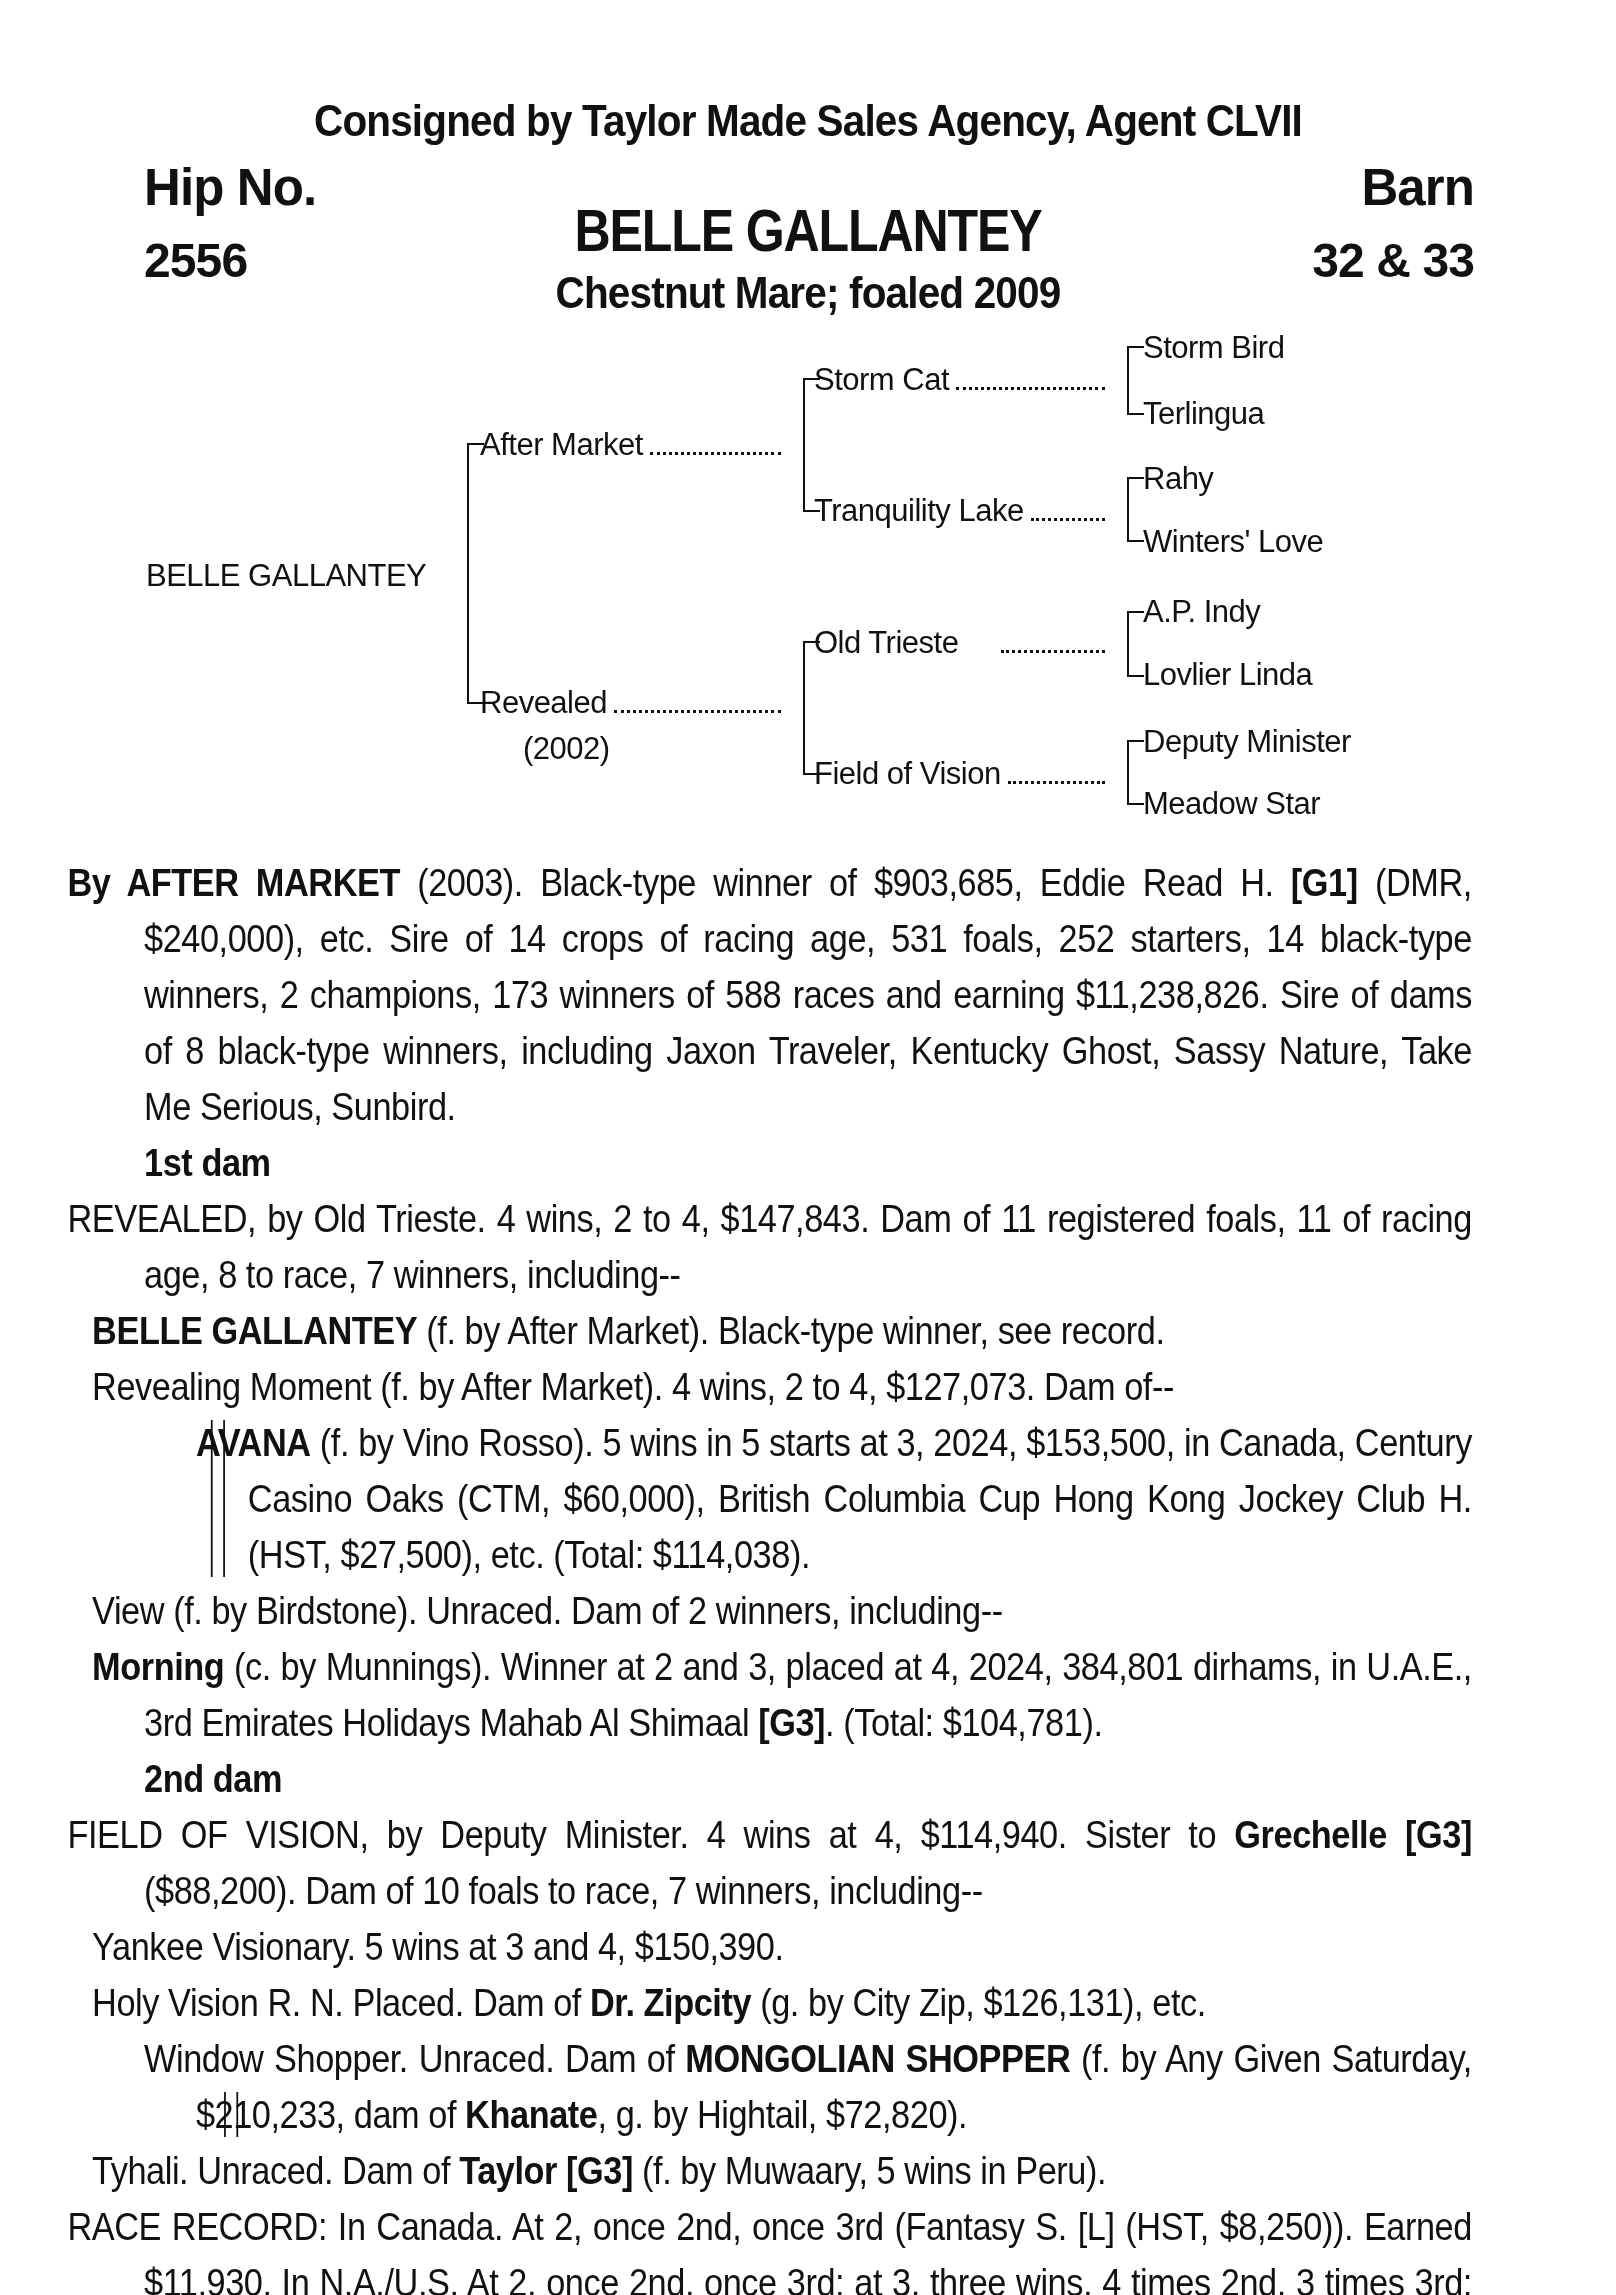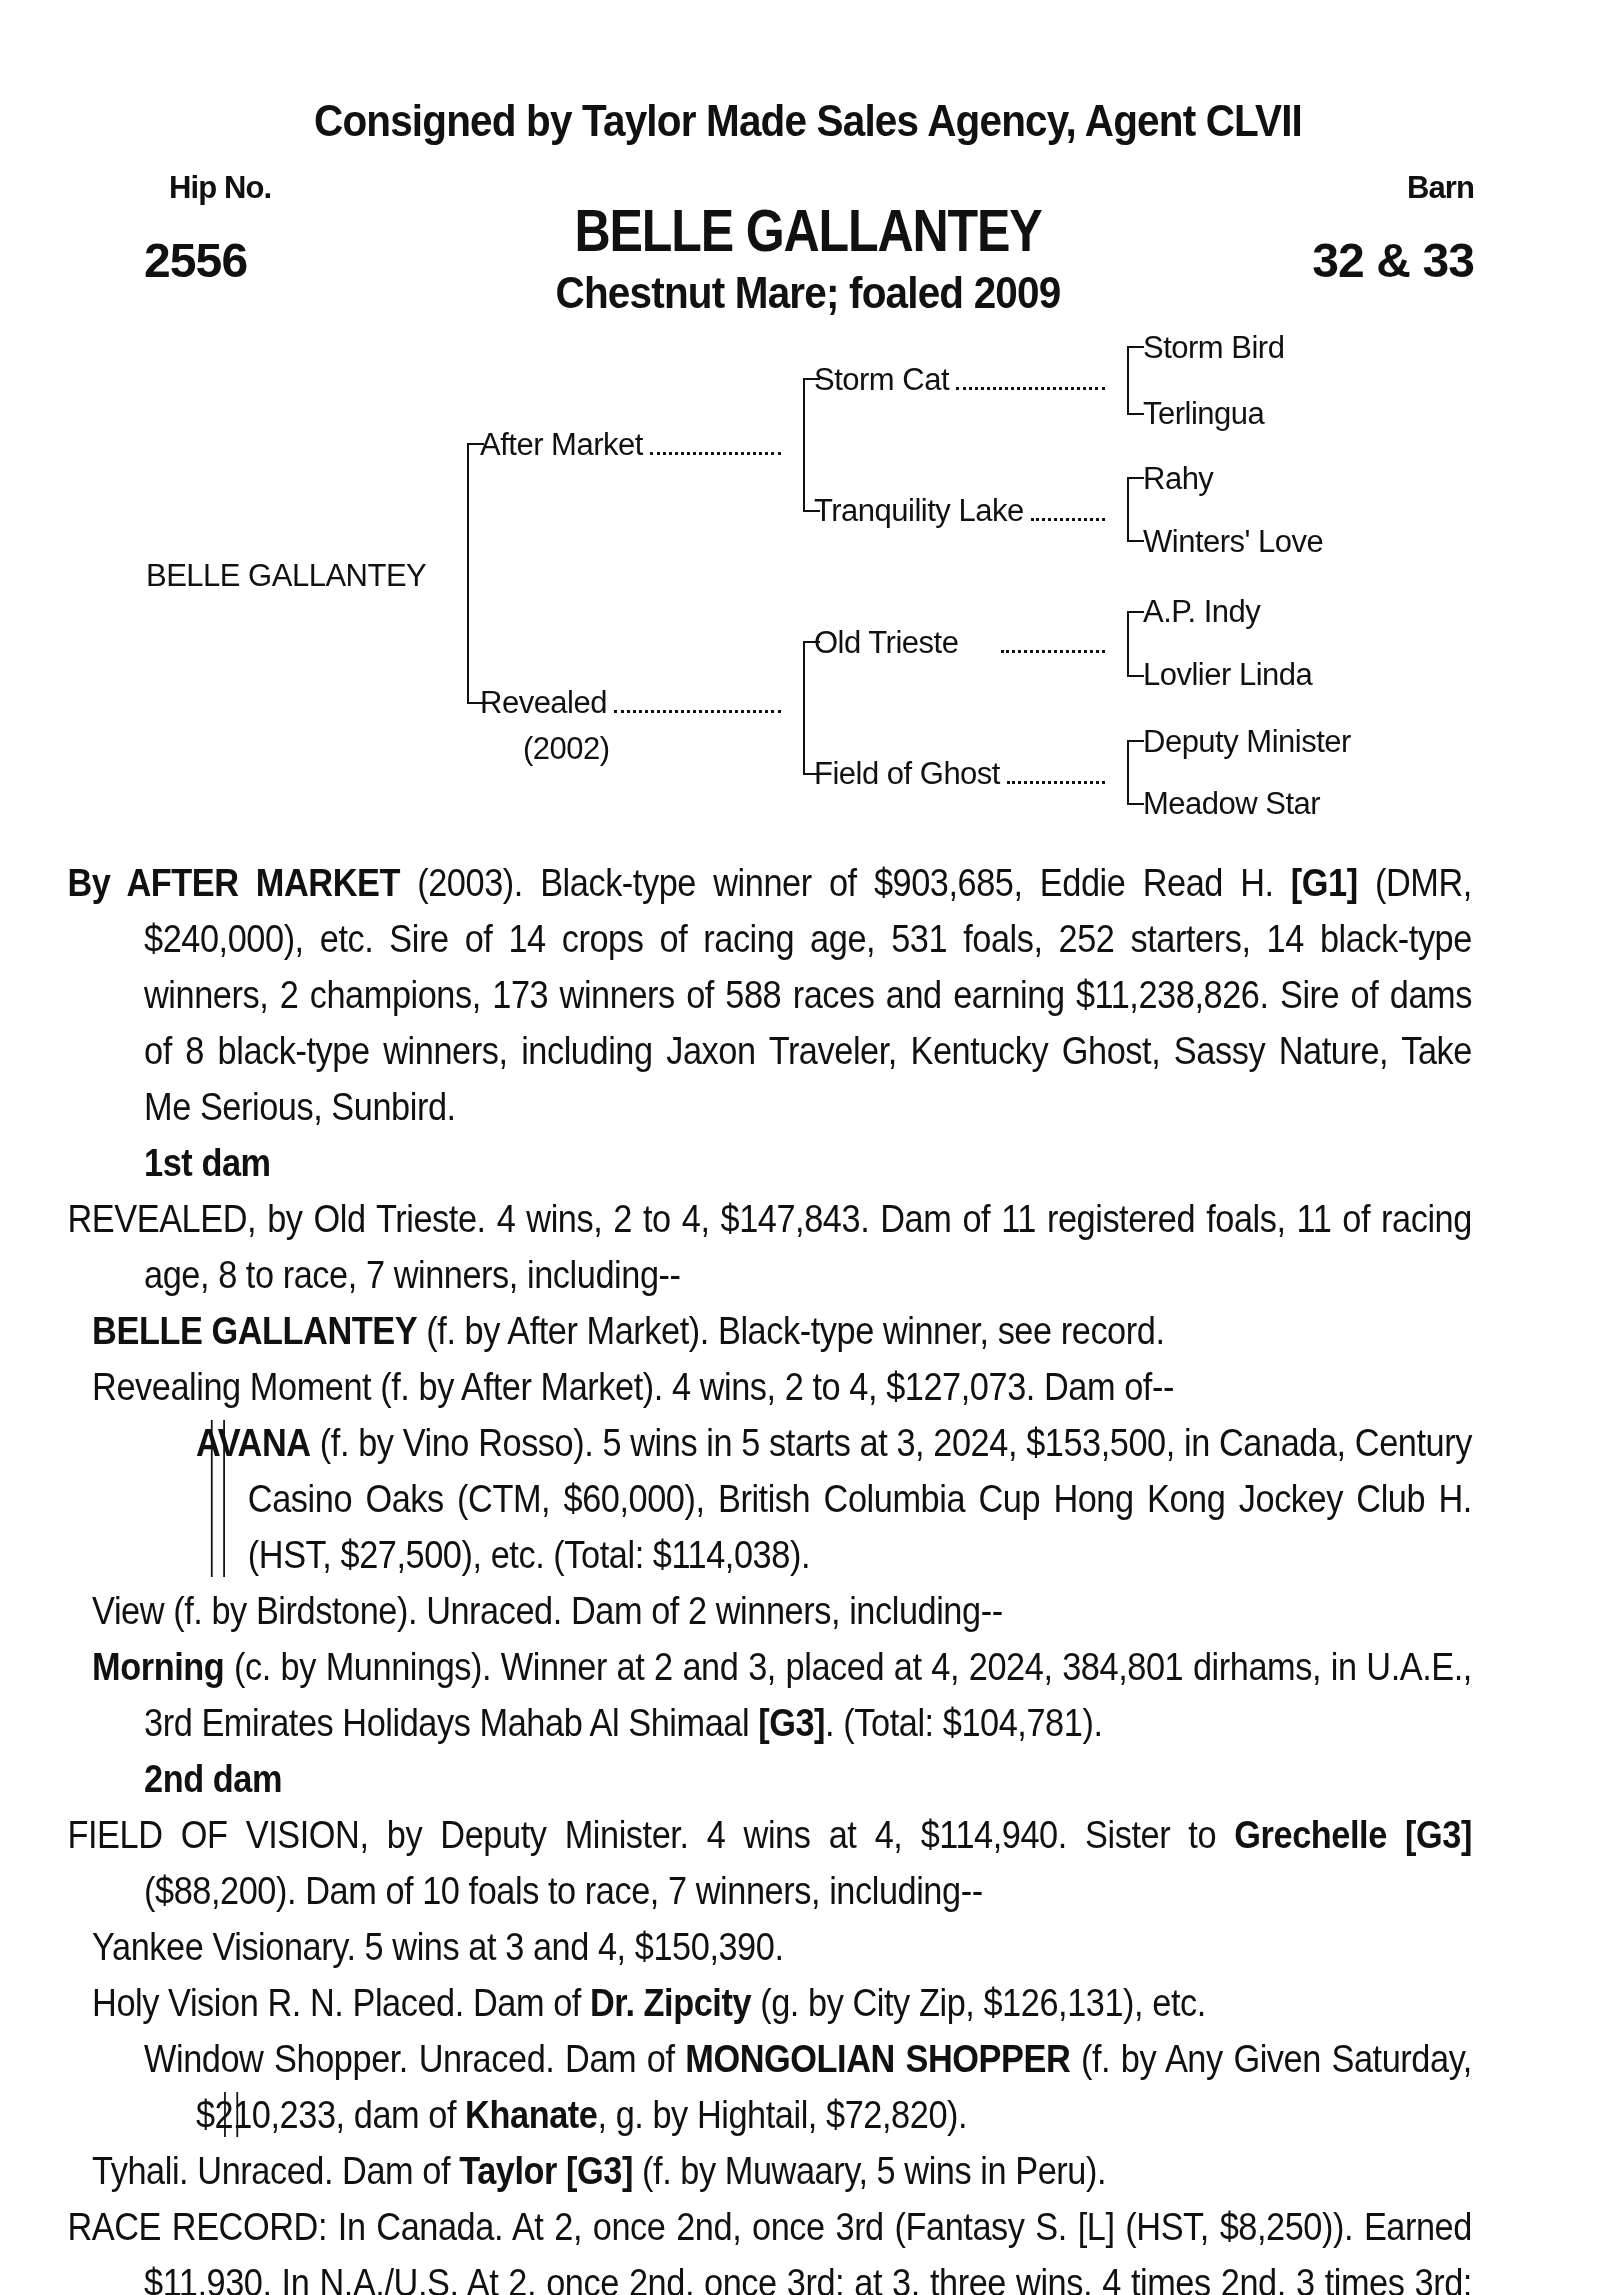--- a/index.html
+++ b/index.html
@@ -4,21 +4,21 @@
 <style>
   html,body{margin:0;padding:0;background:#fff;}
   #page{position:relative;width:1616px;height:3227px;background:#ffffff;overflow:hidden;
         font-family:"Liberation Sans",sans-serif;color:#111;}
   b{font-weight:bold;}
 
   
   .consignor{position:absolute;left:0;top:97px;width:100%;text-align:center;
              font-weight:bold;font-size:44px;line-height:48px;letter-spacing:-0.9px;
              transform:scaleX(0.92);transform-origin:50% 0;}
-  .cornerlbl{position:absolute;font-weight:bold;font-size:31px;line-height:51px;letter-spacing:-0.9px;margin-left:25px;}
+  .cornerlbl{position:absolute;font-weight:bold;font-size:51px;line-height:51px;letter-spacing:-0.9px;}
   .cornernum{position:absolute;font-weight:bold;font-size:48px;line-height:58px;letter-spacing:-0.9px;}
   .hip-label{left:144px;top:162px;}
   .hip-number{left:144px;top:232px;}
   .barn-label{right:142px;top:162px;text-align:right;}
   .barn-number{right:142px;top:232px;text-align:right;}
   .title{position:absolute;left:0;top:201px;width:100%;text-align:center;font-weight:bold;
          font-size:59px;line-height:61px;letter-spacing:-1.4px;transform:scaleX(0.85);transform-origin:50% 0;}
   .subtitle{position:absolute;left:0;top:269px;width:100%;text-align:center;font-weight:bold;
             font-size:44px;line-height:47px;letter-spacing:-0.9px;transform:scaleX(0.92);transform-origin:50% 0;}
 
@@ -80,21 +80,21 @@
     </div>
     <div class="ped" style="left:814px;top:490px;width:299px;">
       <span class="pn">Tranquility Lake</span>
       <span class="leader"></span>
     </div>
     <div class="ped" style="left:814px;top:622px;width:299px;gap:35px;">
       <span class="pn">Old Trieste</span>
       <span class="leader"></span>
     </div>
     <div class="ped" style="left:814px;top:753px;width:299px;">
-      <span class="pn">Field of Ghost</span>
+      <span class="pn">Field of Vision</span>
       <span class="leader"></span>
     </div>
 
     <div class="ped" style="left:1143px;top:327px;">
         <span class="pn">Storm Bird</span>
       </div>
     <div class="ped" style="left:1143px;top:393px;">
         <span class="pn">Terlingua</span>
       </div>
     <div class="ped" style="left:1143px;top:458px;">

